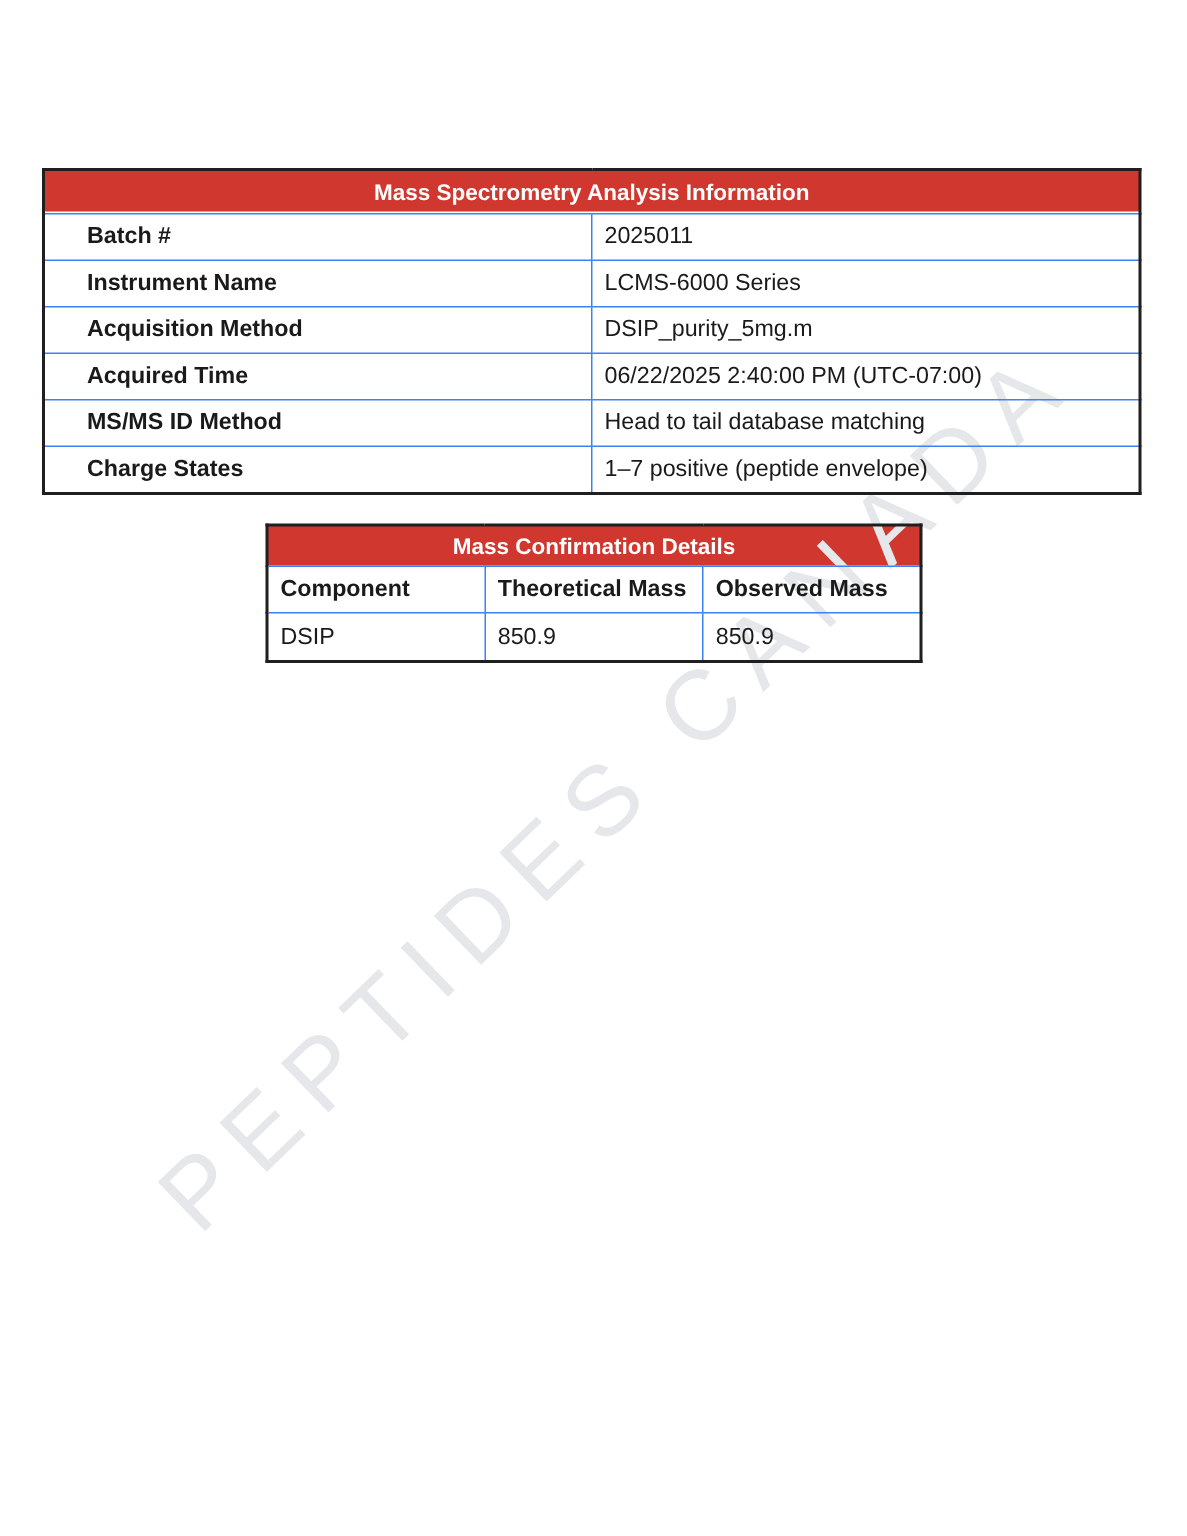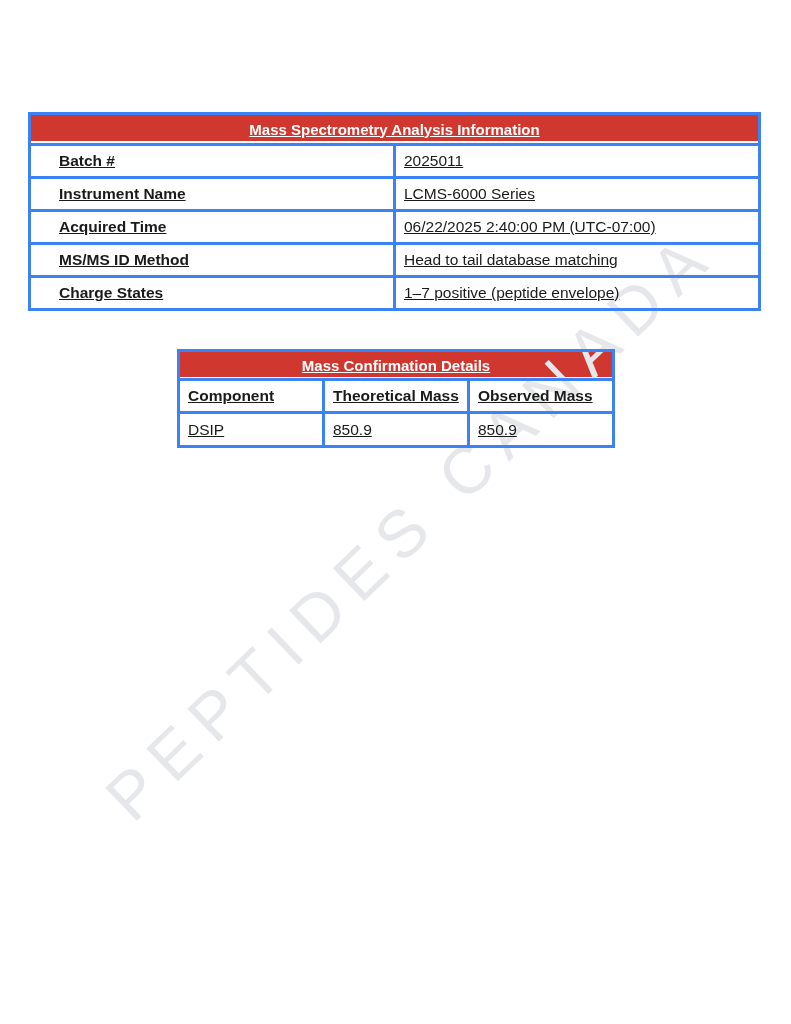--- a/index.html
+++ b/index.html
@@ -48,29 +48,28 @@
     position:absolute;
     border-collapse:collapse;
     table-layout:fixed;
     background:transparent;
     z-index:3;
     color:#1a1a1a;
   }
   .t1{ left:28px; top:112px; width:733px; }
   .t2{ left:177px; top:349px; width:438px;padding-left:25px; }
   td,th{
-    border:3px solid #3b82f6;
+    border:1px solid #3b82f6;
     background:transparent;
     padding:0 0 0 8px;
     text-align:left;
     vertical-align:middle;
     font-size:15.5px;
     overflow:hidden;
     white-space:nowrap;
-    text-decoration:underline;
   }
   table{ border:2px solid #1f1f1f; }
   .hdr-cell{
     text-align:center;
     padding:0;
     color:#ffffff;
     font-weight:bold;
     font-size:15px;
     height:28px;
   }
@@ -102,20 +101,24 @@
     </tr>
     <tr class="data-row">
       <td class="lbl">Batch #</td>
       <td class="val">2025011</td>
     </tr>
     <tr class="data-row">
       <td class="lbl">Instrument Name</td>
       <td class="val">LCMS-6000 Series</td>
     </tr>
     <tr class="data-row">
+      <td class="lbl">Acquisition Method</td>
+      <td class="val">DSIP_purity_5mg.m</td>
+    </tr>
+    <tr class="data-row">
       <td class="lbl">Acquired Time</td>
       <td class="val">06/22/2025 2:40:00 PM (UTC-07:00)</td>
     </tr>
     <tr class="data-row">
       <td class="lbl">MS/MS ID Method</td>
       <td class="val">Head to tail database matching</td>
     </tr>
     <tr class="data-row">
       <td class="lbl">Charge States</td>
       <td class="val">1–7 positive (peptide envelope)</td>

